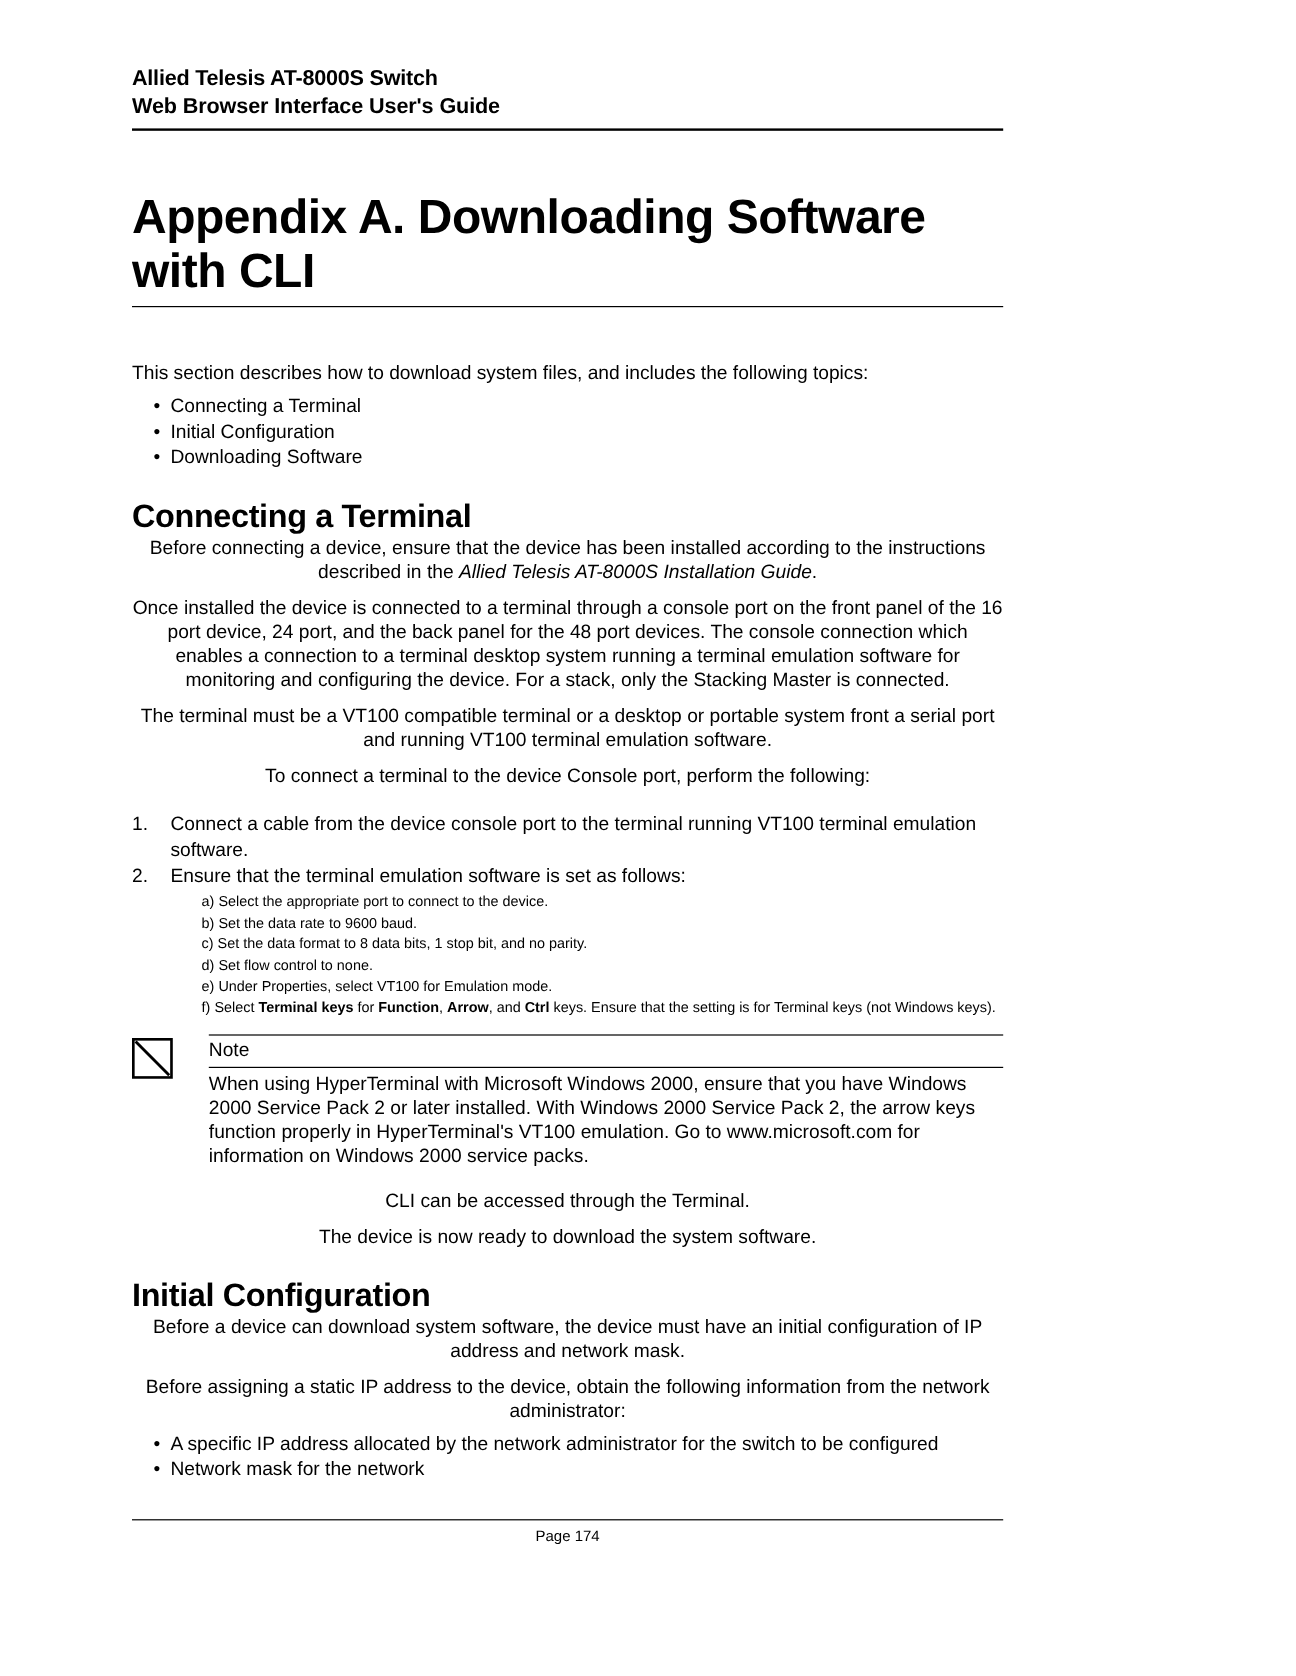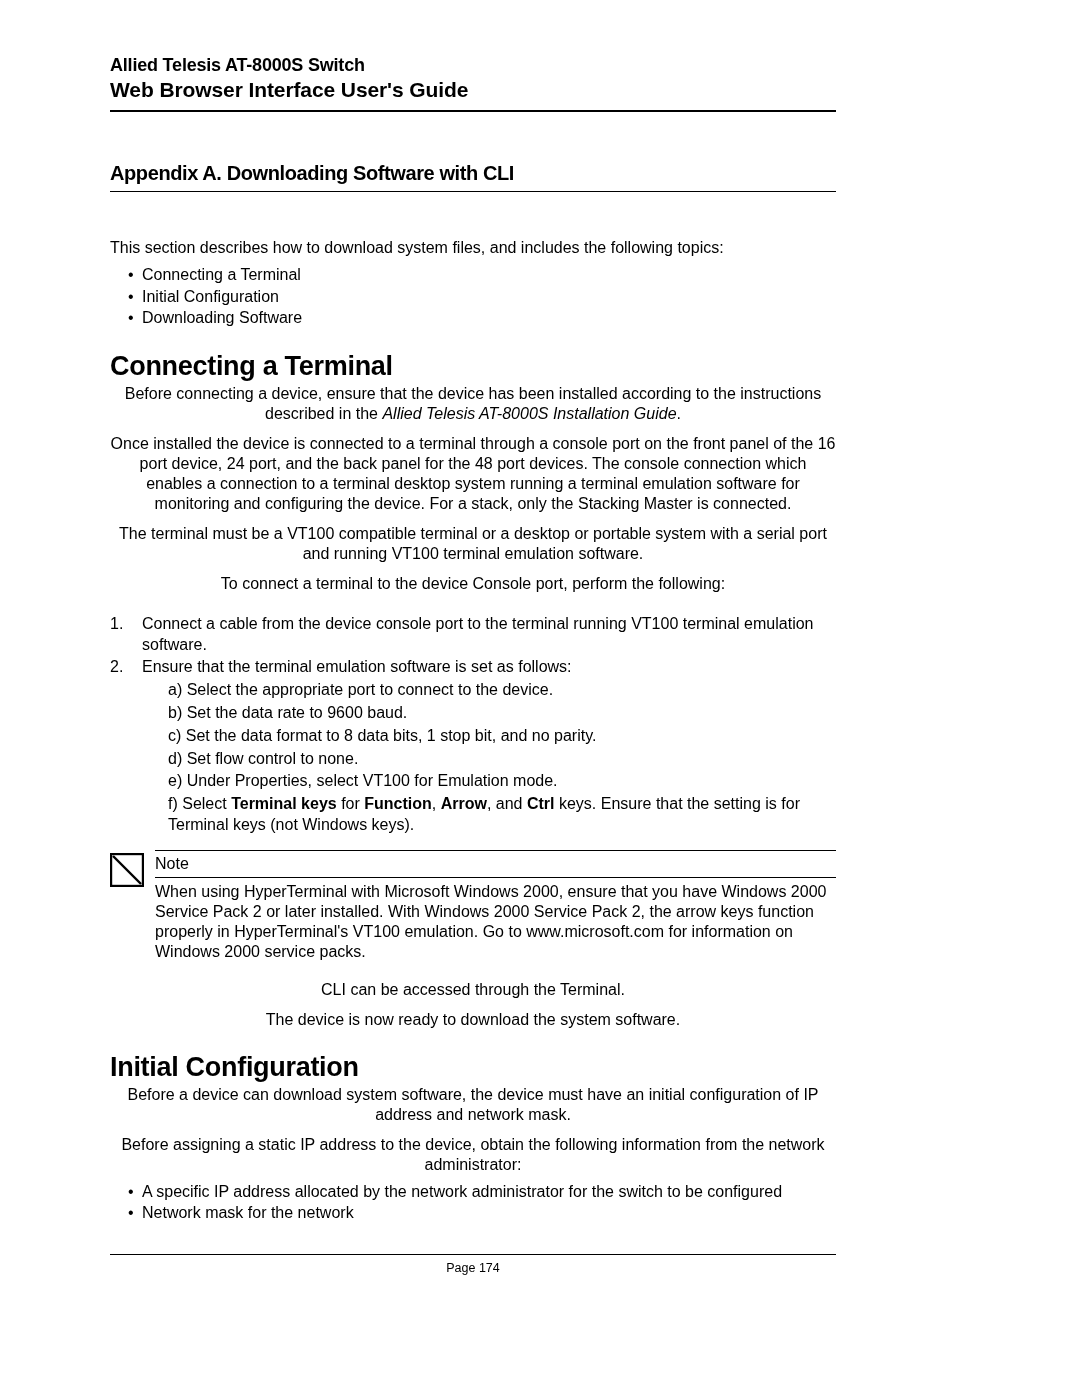--- a/index.html
+++ b/index.html
@@ -20,31 +20,31 @@
   .header-block {
     margin-bottom: 4px;
   }
   .header-line1 {
     font-weight: bold;
     font-size: 18px;
     letter-spacing: -0.2px;
   }
   .header-line2 {
     font-weight: bold;
-    font-size: 21px;
+    font-size: 18px;
     letter-spacing: -0.1px;
     margin-top: 2px;
   }
   .header-rule {
     border: 0;
     border-top: 2px solid #000;
     margin: 8px 0 50px 0;
   }
   h1.main-title {
-    font-size: 20px;
+    font-size: 40px;
     font-weight: bold;
     letter-spacing: -0.4px;
     margin: 0 0 6px 0;
   }
   .title-rule {
     border: 0;
     border-top: 1px solid #000;
     margin: 0 0 46px 0;
   }
   .intro {
@@ -102,28 +102,28 @@
     position: absolute;
     left: 0;
     top: 0;
   }
   .sublist {
     list-style: none;
     padding: 0 0 0 26px;
     margin: 2px 0 0 0;
   }
   .sublist li {
-    font-size: 16px;
+    font-size: 12px;
     line-height: 1.3;
     margin-bottom: 2px;
   }
   .note-block {
     display: flex;
     align-items: flex-start;
-    gap: 11px;
+    gap: 30px;
     margin: 14px 0 18px 0;
   }
   .note-icon {
     width: 34px;
     height: 34px;
     flex: 0 0 auto;
     margin-top: 3px;
   }
   .note-content {
     flex: 1 1 auto;
@@ -172,21 +172,21 @@
     <li>Connecting a Terminal</li>
     <li>Initial Configuration</li>
     <li>Downloading Software</li>
   </ul>
 
   <h2 class="section-title">Connecting a Terminal</h2>
   <p class="body">
     <span>Before connecting a device, ensure that the device has been installed according to the instructions described in the </span><span class="italic">Allied Telesis AT-8000S Installation Guide</span><span>.</span>
   </p>
   <p class="body">Once installed the device is connected to a terminal through a console port on the front panel of the 16 port device, 24 port, and the back panel for the 48 port devices. The console connection which enables a connection to a terminal desktop system running a terminal emulation software for monitoring and configuring the device. For a stack, only the Stacking Master is connected.</p>
-  <p class="body">The terminal must be a VT100 compatible terminal or a desktop or portable system with a serial port and running VT100 terminal emulation software.</p>
+  <p class="body">The terminal must be a VT100 compatible terminal or a desktop or portable system front a serial port and running VT100 terminal emulation software.</p>
   <p class="body" style="margin-bottom:20px;">To connect a terminal to the device Console port, perform the following:</p>
 
   <ol class="numbered">
     <li>Connect a cable from the device console port to the terminal running VT100 terminal emulation software.</li>
     <li>
       <span>Ensure that the terminal emulation software is set as follows:</span>
       <ul class="sublist">
         <li>a) Select the appropriate port to connect to the device.</li>
         <li>b) Set the data rate to 9600 baud.</li>
         <li>c) Set the data format to 8 data bits, 1 stop bit, and no parity.</li>

